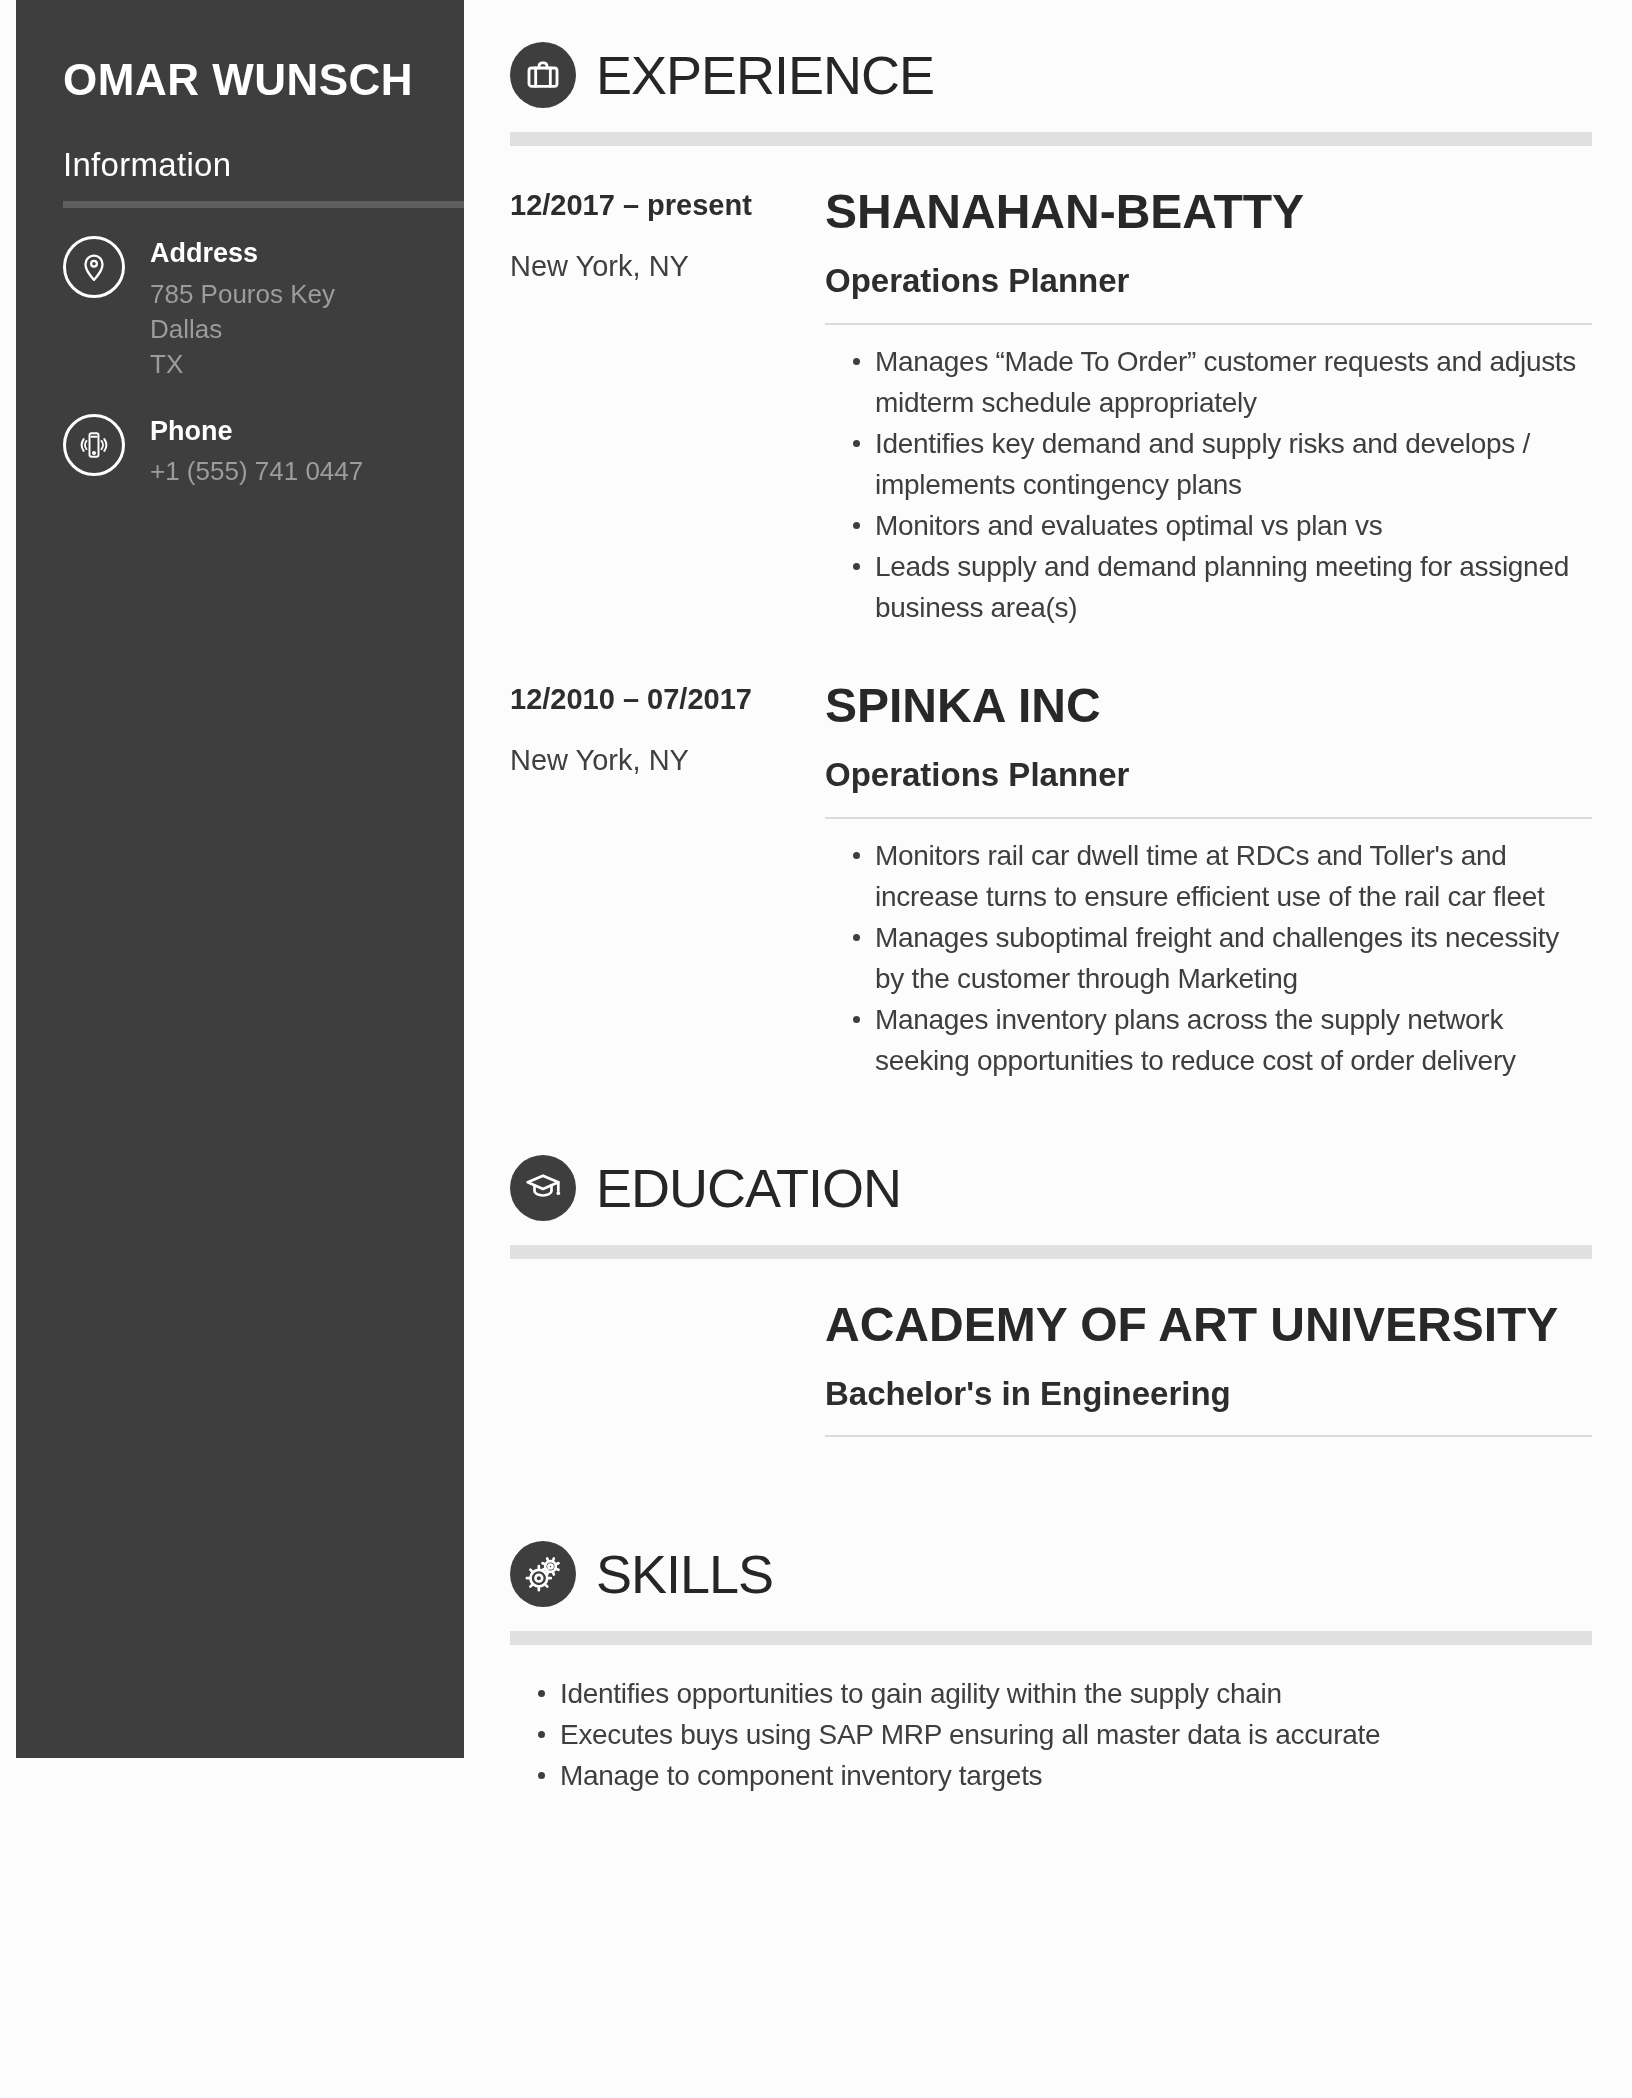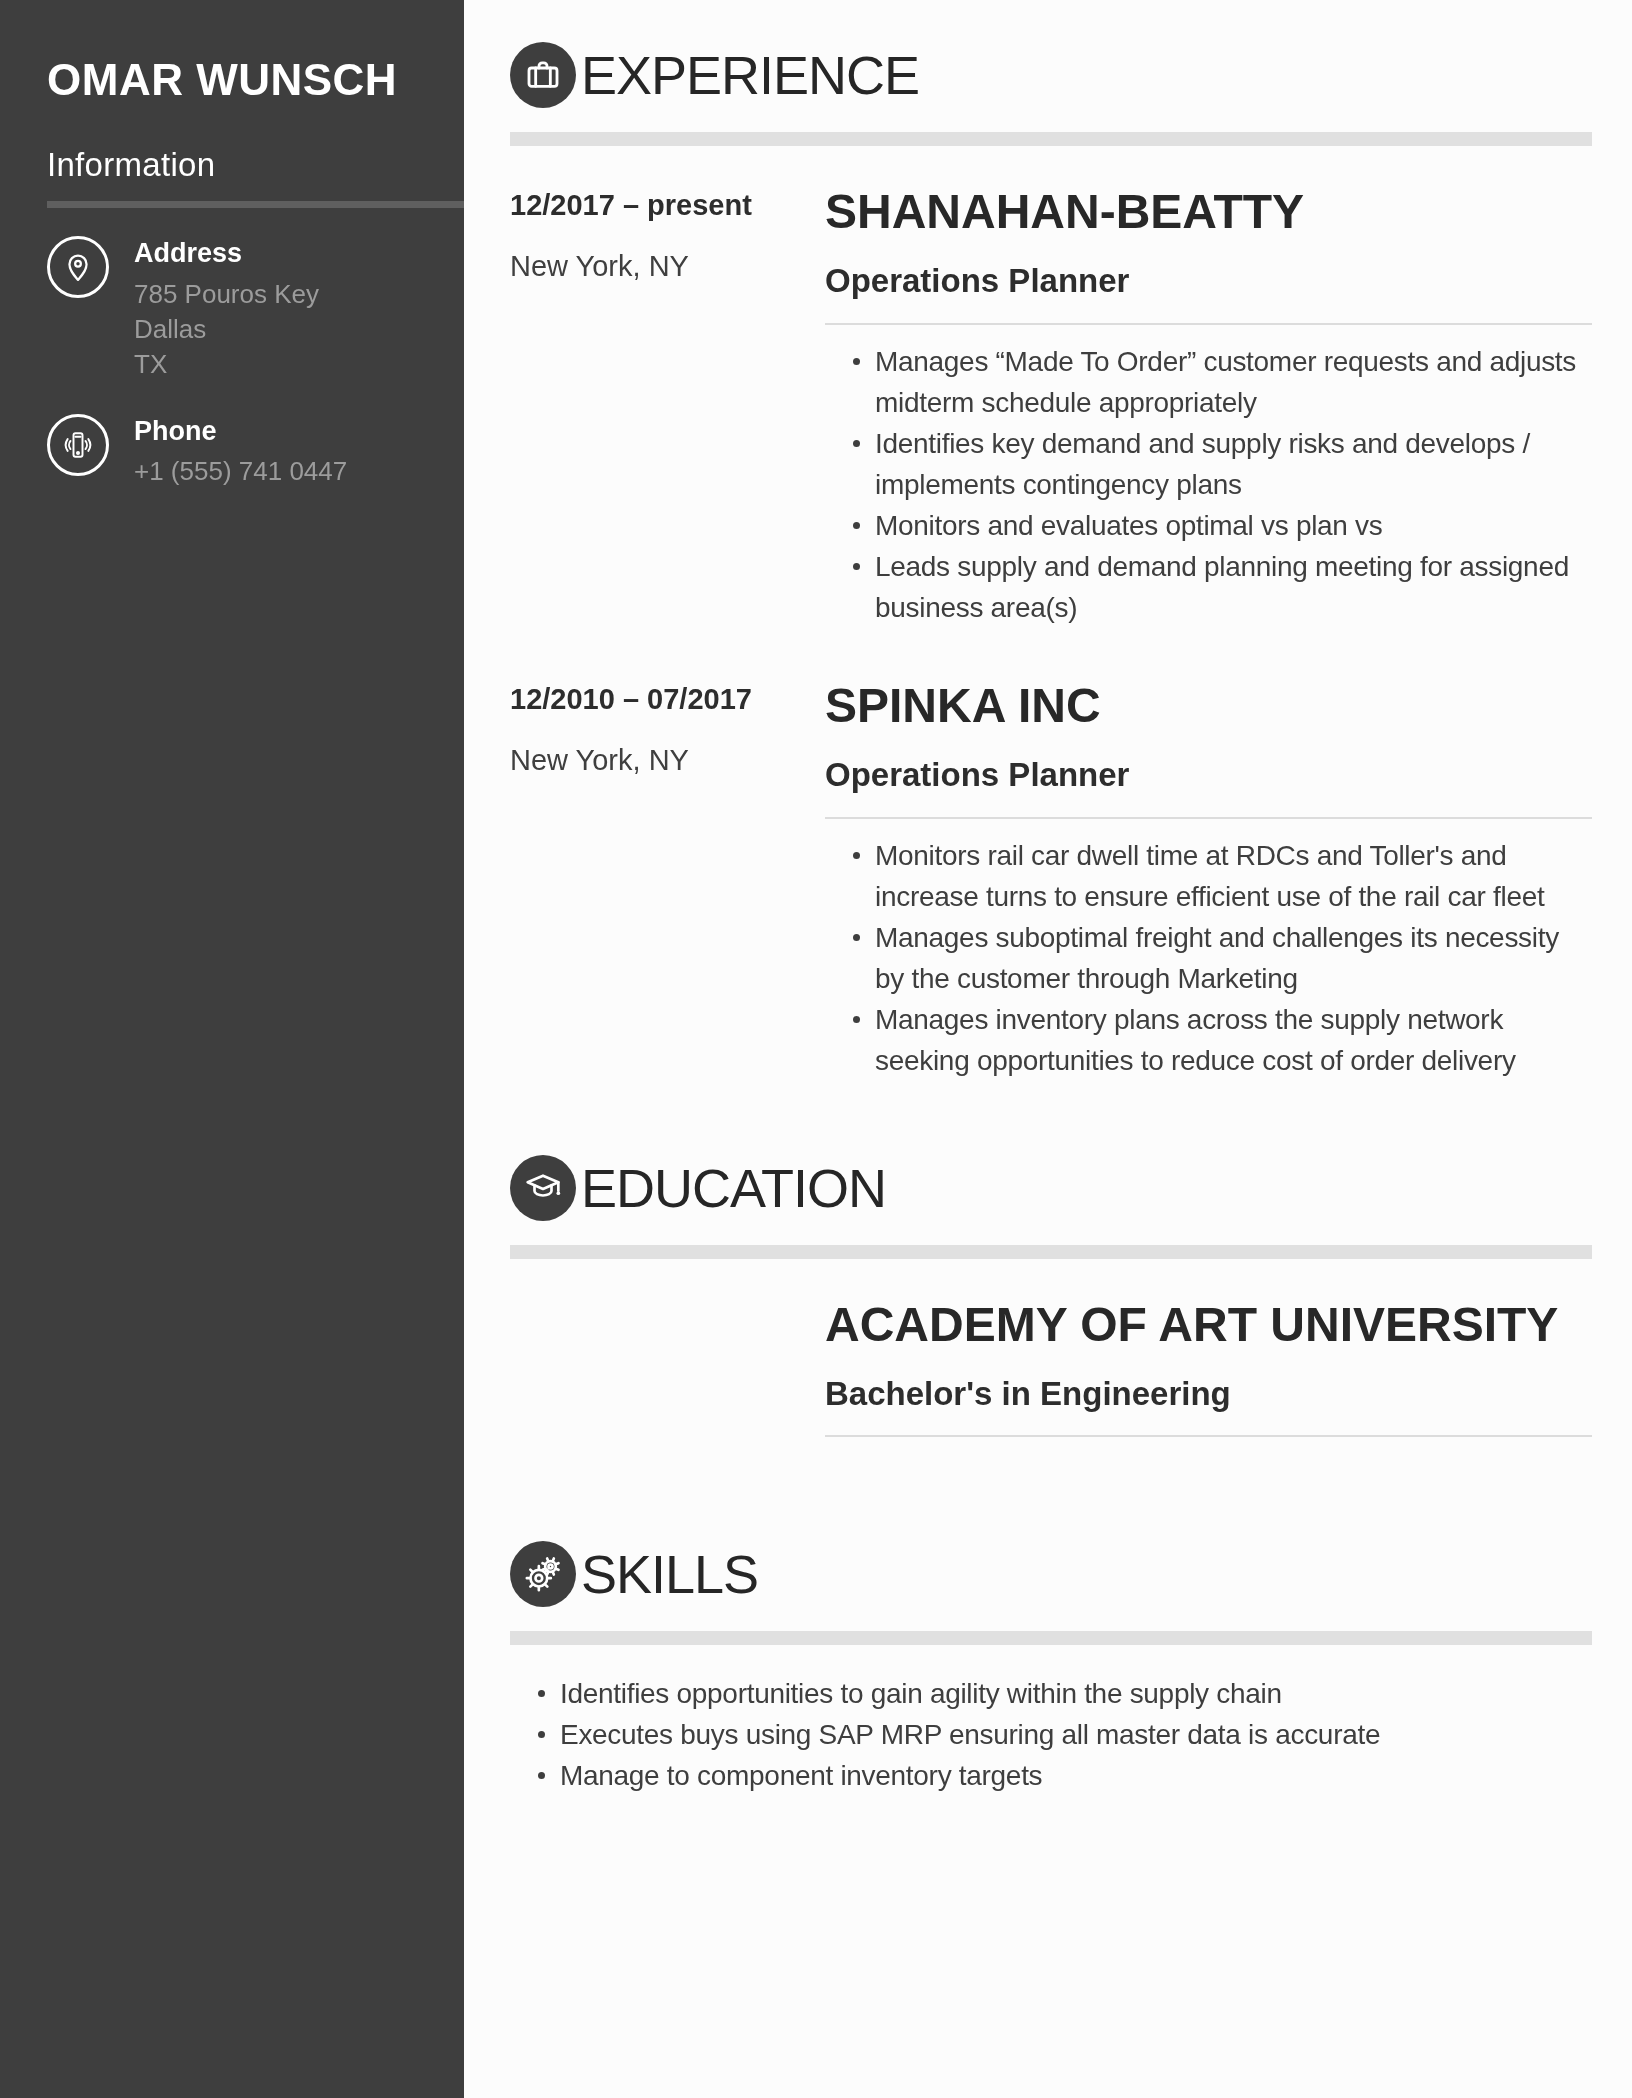--- a/index.html
+++ b/index.html
@@ -1,37 +1,37 @@
 <!DOCTYPE html>
 <html><head>
 <meta charset="utf-8">
 <style>
   html,body{margin:0;padding:0;background:#fcfcfc;}
   .page{position:relative;width:1632px;height:2098px;overflow:hidden;
         font-family:"Liberation Sans","DejaVu Sans",sans-serif;background:#fcfcfc;}
 
   
-  .sidebar{position:absolute;left:0;top:0;width:464px;height:2098px;background:#3e3e3e;
+  .sidebar{position:absolute;left:16px;top:0;width:464px;height:1758px;background:#3e3e3e;
            box-sizing:border-box;padding:58px 40px 0 47px;}
   .name{font-size:44px;font-weight:700;color:#ffffff;letter-spacing:.5px;line-height:1;margin:0;}
   .info-title{font-size:33px;font-weight:300;color:#ffffff;letter-spacing:.3px;margin-top:46px;line-height:1;}
   .side-divider{height:7px;background:#5f5f5f;margin:20px -40px 0 0;}
   .contact-row{display:flex;gap:25px;margin-top:28px;}
   .contact-row.second{margin-top:32px;}
   .icon-ring{width:62px;height:62px;border:3px solid #ffffff;border-radius:50%;
              box-sizing:border-box;flex-shrink:0;display:flex;align-items:center;justify-content:center;}
   .icon-ring svg{width:36px;height:36px;}
   .contact-label{font-size:27px;font-weight:700;color:#ffffff;margin-top:3px;line-height:1.1;}
   .contact-lines{margin-top:8px;}
   .contact-line{font-size:26px;color:#9c9c9c;line-height:35px;}
 
   
   .main{position:absolute;left:464px;top:0;width:1168px;height:2098px;
         box-sizing:border-box;padding:0 40px 0 46px;background:#fcfcfc;}
-  .sec-header{display:flex;align-items:center;gap:5px;}
+  .sec-header{display:flex;align-items:center;gap:20px;}
   .sec-header.first{margin-top:42px;}
   .sec-header.edu{margin-top:74px;}
   .sec-header.skills{margin-top:104px;align-items:center;}
   .sec-circle{width:66px;height:66px;border-radius:50%;background:#3e3e3e;flex-shrink:0;
               display:flex;align-items:center;justify-content:center;}
   .sec-circle svg{width:40px;height:40px;}
   .sec-title{font-size:54px;font-weight:400;color:#262626;letter-spacing:-1px;line-height:1;}
   .sec-bar{height:14px;background:#e0e0e0;margin-top:24px;}
 
   .entry{display:flex;margin-top:38px;}

